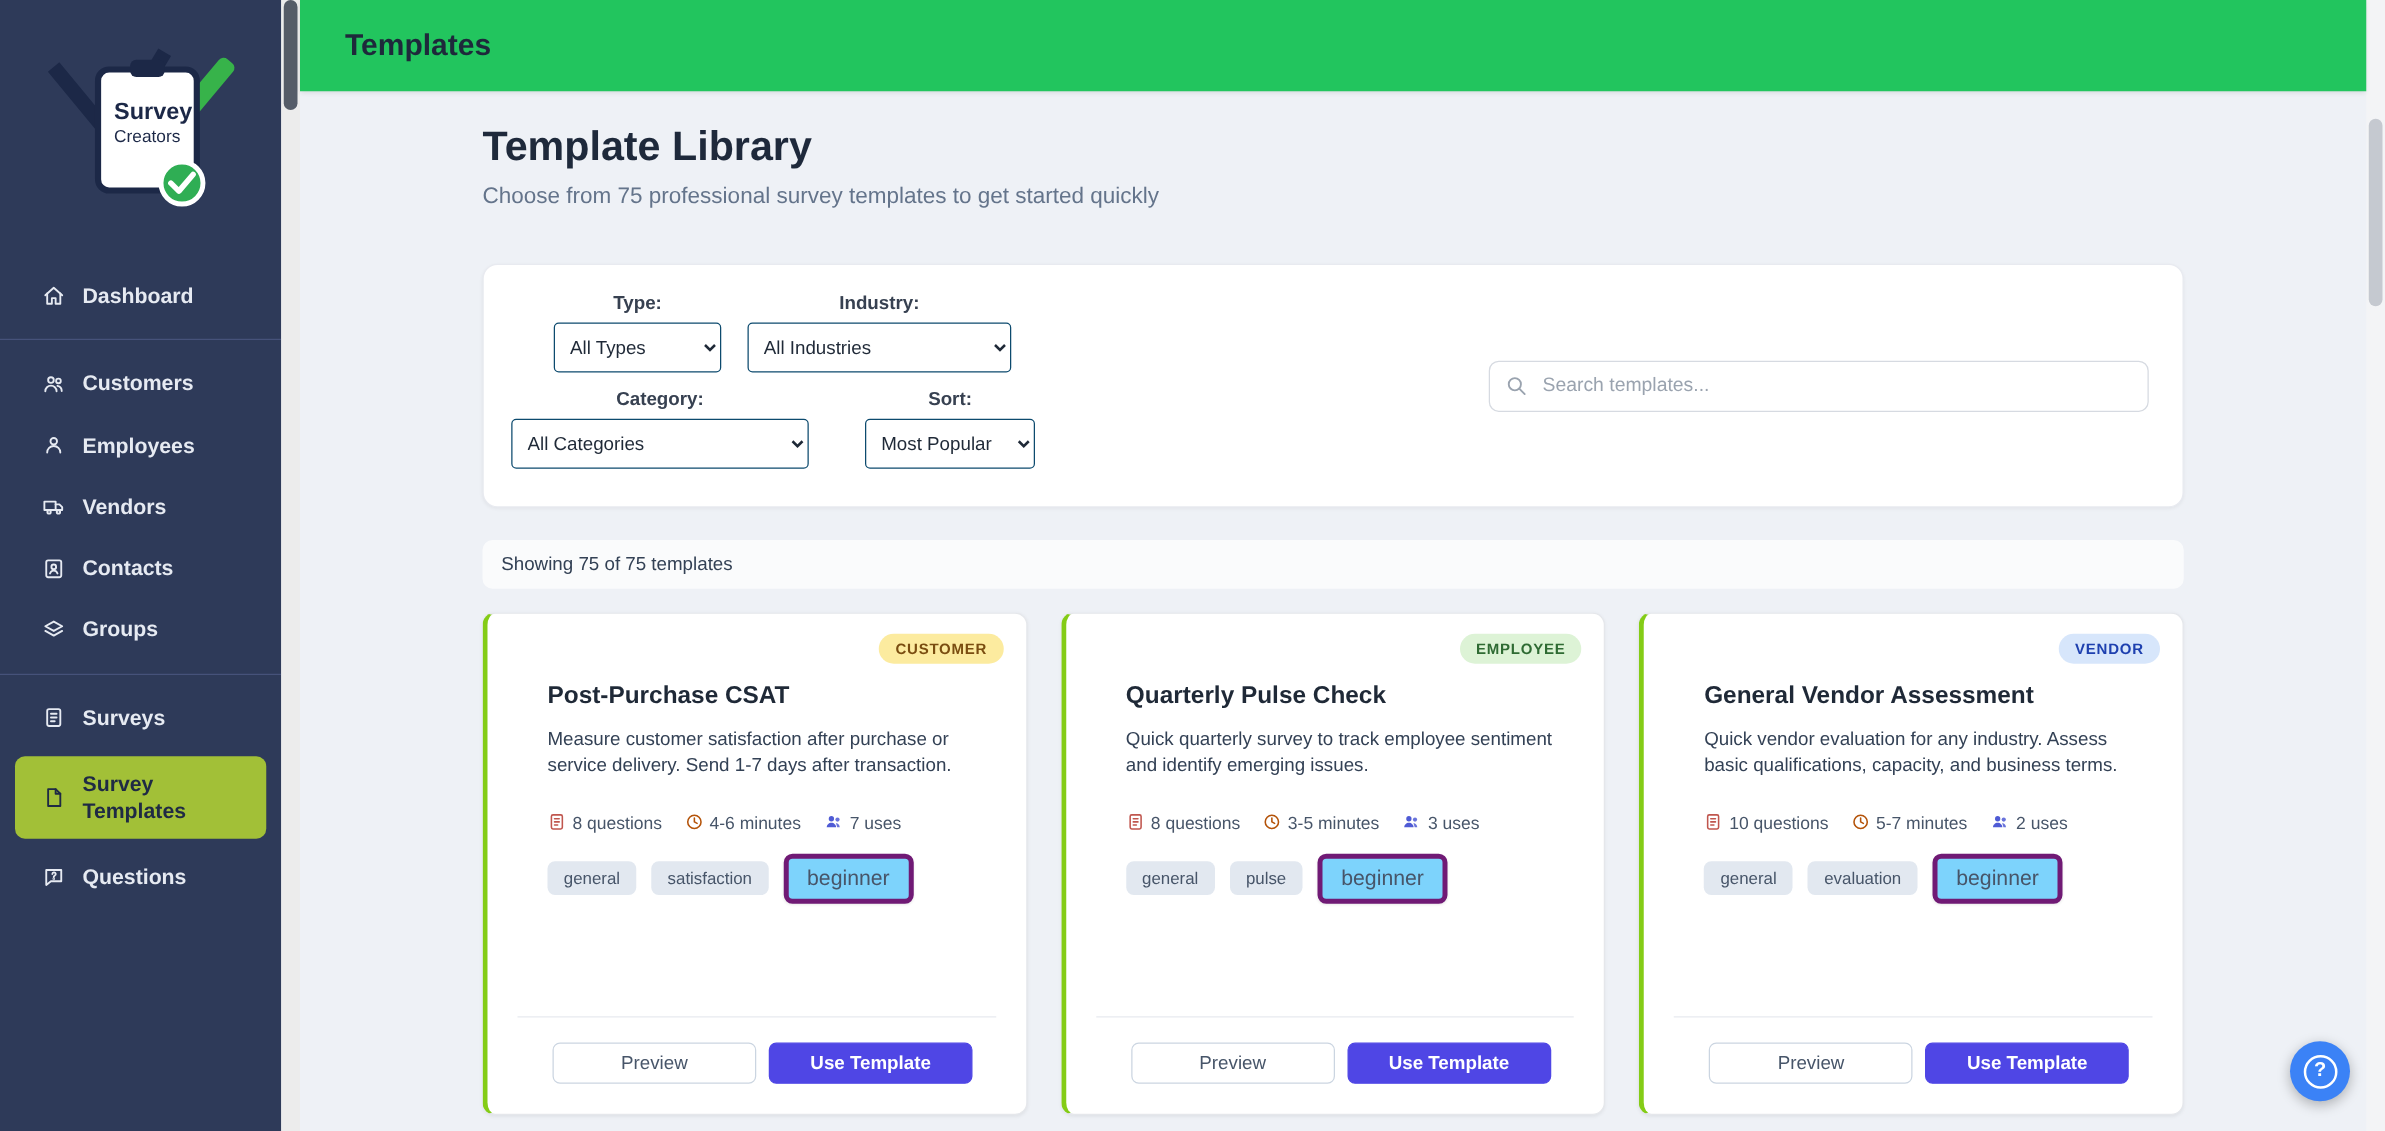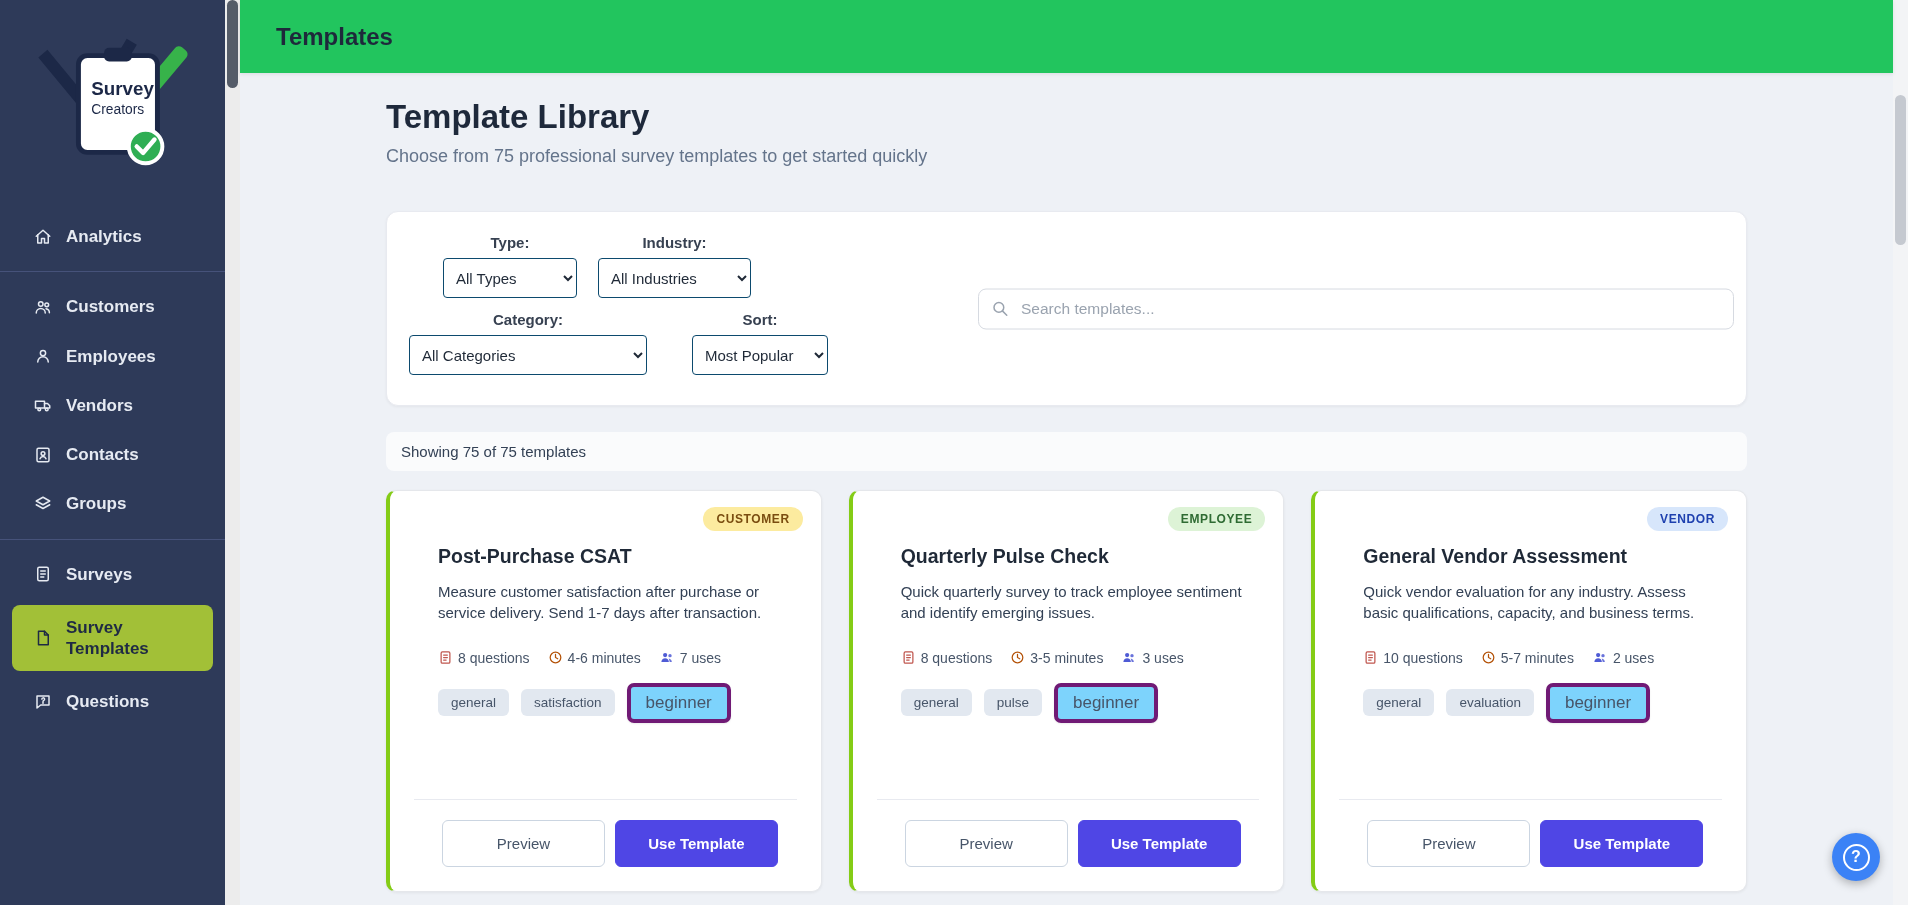--- a/index.html
+++ b/index.html
@@ -32,22 +32,22 @@
   .page-title { font-size:33px; font-weight:700; color:#1e293b; line-height:40px; margin-bottom:8px; }
   .page-subtitle { font-size:18px; color:#64748b; line-height:22px; margin-bottom:44px; }
 
   
   .filter-card { position:relative; height:195px; background:#fff; border:1px solid #e8eaf0; border-radius:12px; box-shadow:0 1px 3px rgba(0,0,0,.05); padding:22px 22px 0 0; margin-bottom:26px; }
   .filter-row { display:flex; align-items:flex-start; }
   .filter-row.row1 { padding-left:56px; gap:21px; margin-bottom:13px; }
   .filter-row.row2 { padding-left:22px; gap:45px; }
   .filter-group label { display:block; text-align:center; font-size:15px; font-weight:700; color:#374151; margin-bottom:7px; }
   .filter-group select { height:40px; padding:0 8px; font-size:15px; color:#1f2937; background:#fff; border:1px solid #0c4a6e; border-radius:4px; }
-  .w-type{width:134px} .w-industry{width:153px} .w-category{width:238px} .w-sort{width:136px}
-  .search-box { position:absolute; right:12px; top:50%; transform:translateY(-50%); width:756px; height:41px; }
+  .w-type{width:134px} .w-industry{width:211px} .w-category{width:238px} .w-sort{width:136px}
+  .search-box { position:absolute; right:27px; top:50%; transform:translateY(-50%); width:528px; height:41px; }
   .search-box input { width:100%; height:100%; border:1px solid #d6dae1; border-radius:8px; padding:0 14px 0 42px; font-size:15.5px; color:#334155; background:#fff; }
   .search-box input::placeholder { color:#9aa3af; }
   .search-icon { position:absolute; left:13px; top:50%; transform:translateY(-50%); line-height:0; }
 
   
   .results-bar { height:39px; background:rgba(255,255,255,.7); border-radius:8px; display:flex; align-items:center; padding-left:15px; font-size:15px; color:#334155; margin-bottom:19px; }
 
   
   .cards { display:grid; grid-template-columns:repeat(3,1fr); gap:27px; }
   .card { height:402px; background:#fff; border:1px solid #e5e7eb; border-left:4px solid #84cc16; border-radius:10px; box-shadow:0 1px 3px rgba(0,0,0,.06); display:flex; flex-direction:column; }
@@ -58,21 +58,21 @@
   .badge-vendor   { background:#d7e6fb; color:#1e40af; }
   .card-title { font-size:19.5px; font-weight:700; color:#1f2937; margin:14px 0 13px; }
   .card-desc { font-size:15px; font-weight:500; color:#334155; line-height:1.42; margin-bottom:26px; max-width:360px; }
   .meta-row { display:flex; align-items:center; gap:18px; font-size:14px; color:#475569; margin-bottom:17px; }
   .meta { display:flex; align-items:center; gap:5px; }
   .meta svg { line-height:0; }
   .tags-row { display:flex; align-items:center; gap:12px; }
   .tag { background:#e2e8f0; color:#475569; font-size:13.5px; padding:6px 13px; border-radius:6px; }
   .tag-level { background:#7dd3fc; color:#475569; font-size:17px; padding:6px 15px; border-radius:7px; border:4px solid #701a75; box-shadow:0 1px 2px rgba(0,0,0,.08); }
   .card-footer { border-top:1px solid #e8eaf0; margin:0 24px; padding:20px 0 24px 28px; display:flex; gap:10px; }
-  .btn { height:47px; border-radius:6px; font-size:15px; cursor:pointer; font-family:"Liberation Sans", sans-serif; }
+  .btn { height:33px; border-radius:6px; font-size:15px; cursor:pointer; font-family:"Liberation Sans", sans-serif; }
   .btn-preview { width:163px; background:#fff; border:1px solid #cbd5e1; color:#475569; }
   .btn-use { width:163px; background:#4f46e5; border:1px solid #4f46e5; color:#fff; font-weight:600; }
 
   
   .help-fab { position:absolute; right:28px; bottom:24px; width:48px; height:48px; border-radius:50%; background:#3b82f6; border:none; box-shadow:0 3px 10px rgba(0,0,0,.28); display:flex; align-items:center; justify-content:center; cursor:pointer; }
   .fab-ring { width:27px; height:27px; border:2.5px solid #fff; border-radius:50%; display:flex; align-items:center; justify-content:center; font-size:16px; font-weight:700; color:#fff; }
 </style>
 </head>
 <body>
 
@@ -95,21 +95,21 @@
         <path d="M109 122 l6.5 6.5 L127 115" stroke="#ffffff" stroke-width="4.5" fill="none" stroke-linecap="round" stroke-linejoin="round"></path>
       </svg>
     </div>
 
     <nav class="nav">
       <div class="nav-item">
         <svg width="18" height="18" viewBox="0 0 24 24" fill="none" stroke="#e6eaf2" stroke-width="2" stroke-linecap="round" stroke-linejoin="round">
             <path d="M3 11l9-8 9 8"></path>
             <path d="M5 9v11h5v-6h4v6h5V9"></path>
           </svg>
-        <span class="nav-label">Analytics</span>
+        <span class="nav-label">Dashboard</span>
       </div>
 
       <div class="nav-divider"></div>
 
       <div class="nav-item">
         <svg width="18" height="18" viewBox="0 0 24 24" fill="none" stroke="#e6eaf2" stroke-width="2" stroke-linecap="round" stroke-linejoin="round">
             <circle cx="9" cy="8" r="3"></circle>
             <path d="M3 20c0-3.3 2.7-6 6-6s6 2.7 6 6"></path>
             <circle cx="17" cy="9" r="2.5"></circle>
             <path d="M16 14.2c2.6.5 4.5 2.8 4.5 5.5"></path>

